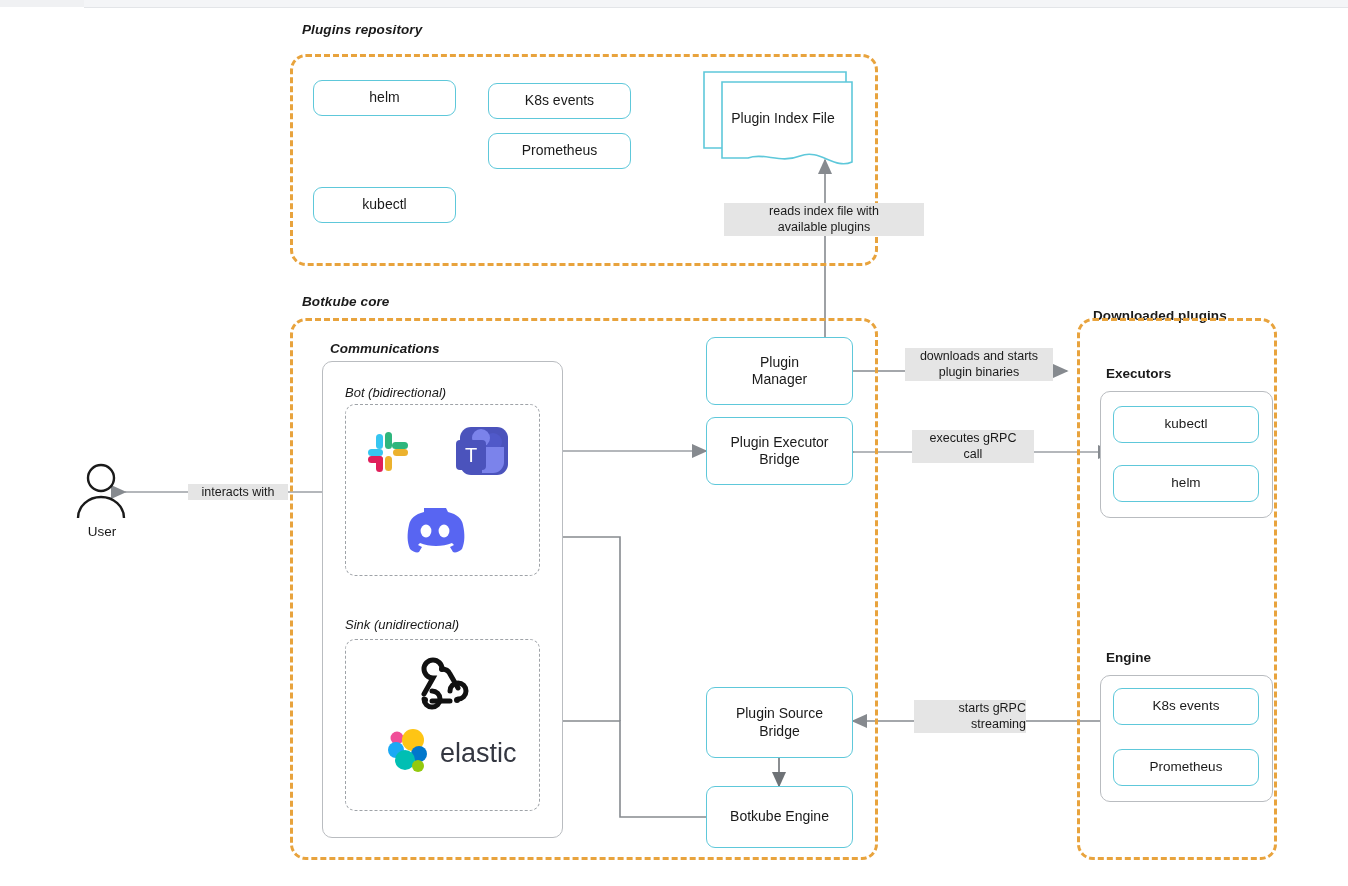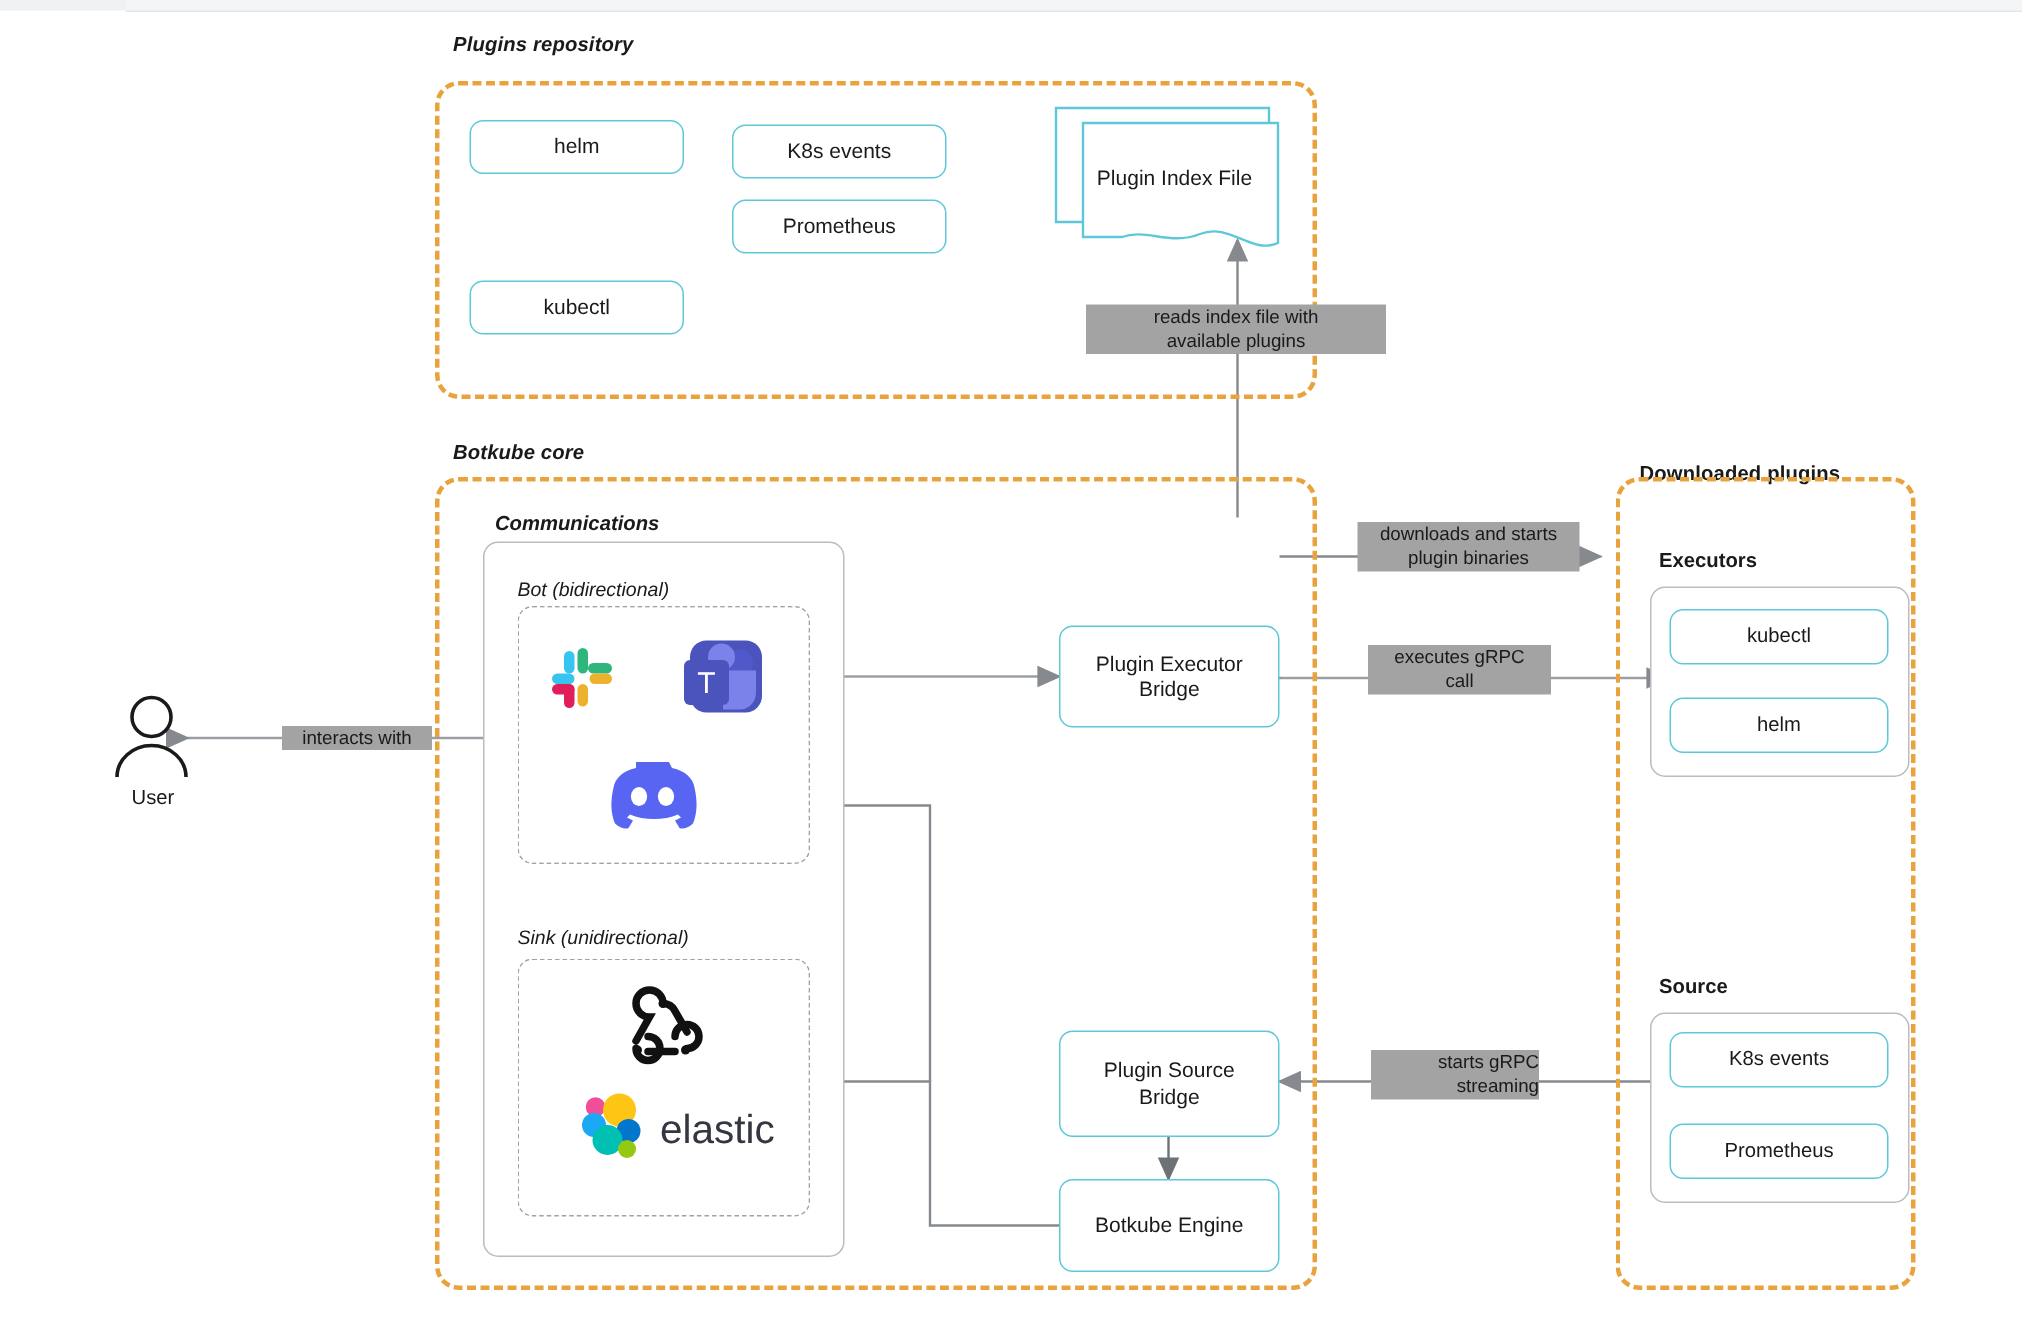--- a/index.html
+++ b/index.html
@@ -29,21 +29,21 @@
   
   .dotted-box{position:absolute;border:1.4px dashed #9fa3a8;border-radius:10px;box-sizing:border-box;background:#ffffff;}
 
   
   .node{position:absolute;border:1.6px solid #5ec8da;border-radius:9px;box-sizing:border-box;background:#ffffff;
         display:flex;align-items:center;justify-content:center;text-align:center;
         font-size:14px;color:#1a1a1a;line-height:1.25;padding:2px 4px;}
   .node.small{font-size:13.5px;}
 
   
-  .edge-label{position:absolute;font-size:12.5px;color:#1a1a1a;text-align:center;line-height:1.3;white-space:pre-line;background:#a3a3a3;}
+  .edge-label{position:absolute;font-size:12.5px;color:#1a1a1a;text-align:center;line-height:1.3;white-space:pre-line;background:#e5e5e5;}
 
   .icon-holder{position:absolute;}
   .user-label{position:absolute;font-size:13.5px;color:#1a1a1a;text-align:center;width:80px;}
 </style>
 </head>
 <body>
 
 <div id="canvas">
 
   <div class="topstrip"></div>
@@ -162,41 +162,45 @@
       <circle cx="12" cy="10" r="6.5" fill="#f04e98"></circle>
       <circle cx="28" cy="12" r="11" fill="#fec514"></circle>
       <circle cx="11" cy="22" r="8" fill="#1ba9f5"></circle>
       <circle cx="34" cy="26" r="8" fill="#0077cc"></circle>
       <circle cx="20" cy="32" r="10" fill="#00bfb3"></circle>
       <circle cx="33" cy="38" r="6" fill="#93c90e"></circle>
     </svg>
   </div>
   <div class="sub-title" style="left:440px;top:738px;font-size:27px;color:#343741;">elastic</div>
 
+  <div class="node" style="left:706px;top:337px;width:147px;height:68px;">
+    <span style="white-space:pre-line;">Plugin
+Manager</span>
+  </div>
   <div class="node" style="left:706px;top:417px;width:147px;height:68px;">
     <span style="white-space:pre-line;">Plugin Executor
 Bridge</span>
   </div>
   <div class="node" style="left:706px;top:687px;width:147px;height:71px;">
     <span style="white-space:pre-line;">Plugin Source
 Bridge</span>
   </div>
   <div class="node" style="left:706px;top:786px;width:147px;height:62px;">
     <span style="white-space:pre-line;">Botkube Engine</span>
   </div>
 
   <div class="group-title upright" style="left:1093px;top:308px;">Downloaded plugins</div>
   <div class="group-box" style="left:1077px;top:318px;width:200px;height:542px;"></div>
 
   <div class="sub-title bold" style="left:1106px;top:366px;font-size:13.5px;">Executors</div>
   <div class="plain-box" style="left:1100px;top:391px;width:173px;height:127px;"></div>
   <div class="node small" style="left:1113px;top:406px;width:146px;height:37px;">kubectl</div>
   <div class="node small" style="left:1113px;top:465px;width:146px;height:37px;">helm</div>
 
-  <div class="sub-title bold" style="left:1106px;top:650px;font-size:13.5px;">Source</div>
+  <div class="sub-title bold" style="left:1106px;top:650px;font-size:13.5px;">Engine</div>
   <div class="plain-box" style="left:1100px;top:675px;width:173px;height:127px;"></div>
   <div class="node small" style="left:1113px;top:688px;width:146px;height:37px;">K8s events</div>
   <div class="node small" style="left:1113px;top:749px;width:146px;height:37px;">Prometheus</div>
 
   <div class="icon-holder" style="left:74px;top:462px;width:54px;height:58px;">
     <svg width="54" height="58" viewBox="0 0 54 58">
       <circle cx="27" cy="16" r="13" fill="none" stroke="#1a1a1a" stroke-width="2.4"></circle>
       <path d="M4,56 a23,21 0 0 1 46,0" fill="none" stroke="#1a1a1a" stroke-width="2.4"></path>
     </svg>
   </div>

